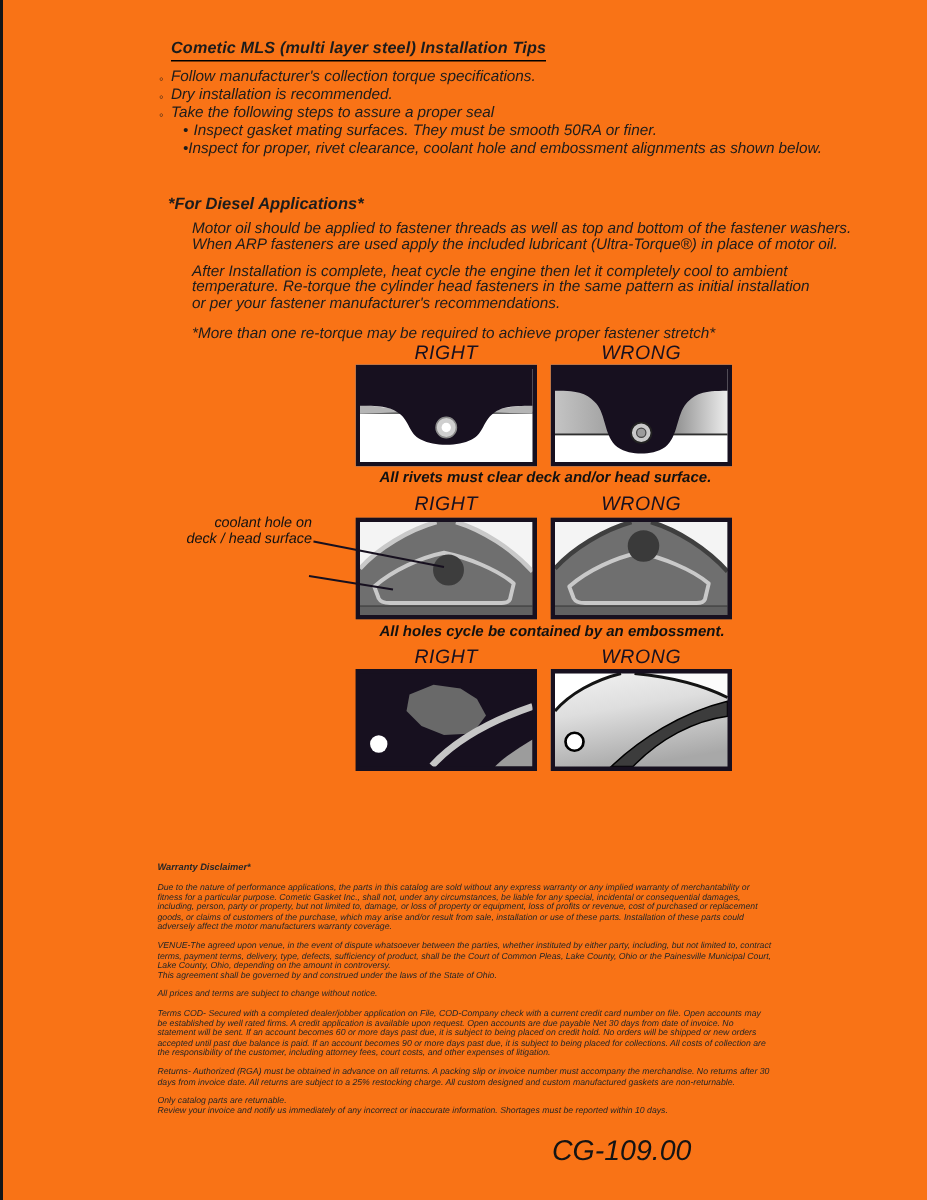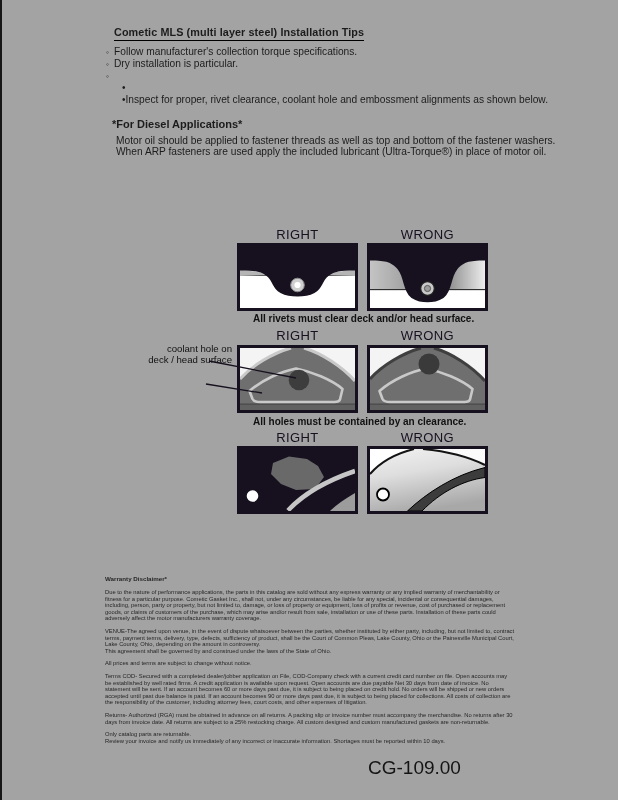--- a/index.html
+++ b/index.html
@@ -1,43 +1,43 @@
 <!DOCTYPE html>
 <html><head>
 <meta charset="utf-8">
 <style>
   html,body{margin:0;padding:0;background:#fff;}
-  .page{position:relative;width:618px;height:800px;background:#a3a3a3;overflow:hidden;
-        font-family:"Liberation Sans", sans-serif;color:#1c1c1c;}
+  .page{position:relative;width:618px;height:800px;background:#f97316;overflow:hidden;
+        font-family:"Liberation Sans", sans-serif;color:#1c1c1c;font-style:italic;}
   .edge-line{position:absolute;left:0;top:0;width:2px;height:800px;background:#161616;}
 
   
   .title{position:absolute;left:114px;top:26px;margin:0;font-size:10.8px;font-weight:700;
          letter-spacing:.1px;display:inline-block;border-bottom:1.6px solid #000;padding-bottom:2px;}
   .bullets{position:absolute;left:106px;top:46px;width:440px;font-size:10.2px;line-height:12px;
            white-space:nowrap;}
   .bullet{display:flex;}
   .bullet .mk{width:8px;font-size:8.5px;line-height:12px;}
   .subbullets{padding-left:16px;}
   .subbullets .mk{width:7px;font-size:10px;}
 
   
   .diesel{position:absolute;left:112px;top:118px;width:460px;}
-  .diesel h2{margin:0 0 6px 0;font-size:11px;font-weight:700;}
-  .diesel p{margin:0 0 7px 4px;font-size:10.2px;line-height:10.8px;white-space:pre;}
+  .diesel h2{margin:12px 0 6px 0;font-size:11px;font-weight:700;}
+  .diesel p{margin:0 0 7px 16px;font-size:10.2px;line-height:10.8px;white-space:pre;}
   .diesel p.note{margin-top:9px;}
 
   
   .diagrams{position:absolute;left:0;top:228px;width:507px;height:312px;}
   .dg-label{position:absolute;width:121px;text-align:center;font-size:13px;line-height:14px;
             letter-spacing:.4px;color:#17101f;}
   .panel{position:absolute;width:121px;height:68px;display:block;}
   .caption{position:absolute;font-size:10px;font-weight:700;line-height:11px;color:#111;
            white-space:pre-line;margin-left:16px;}
-  .callout{position:absolute;left:0;width:208px;text-align:right;font-size:9.6px;line-height:10.5px;color:#111;padding-left:24px;}
+  .callout{position:absolute;left:0;width:208px;text-align:right;font-size:9.6px;line-height:10.5px;color:#111;}
   .leader-overlay{position:absolute;left:0;top:0;width:618px;height:312px;pointer-events:none;}
 
   
   .legal{position:absolute;left:105px;top:575px;width:410px;color:#262626;}
   .legal h3{margin:0 0 7px 0;font-size:6.2px;font-weight:700;}
   .legal p{margin:0 0 6px 0;font-size:5.8px;line-height:6.6px;white-space:pre-line;}
 
   .page-code{position:absolute;left:368px;top:757px;font-size:19px;color:#141414;}
 </style>
 </head>
@@ -48,40 +48,46 @@
 
   <h1 class="title">Cometic MLS (multi layer steel) Installation Tips</h1>
 
   <div class="bullets">
     <div class="bullet">
       <span class="mk">◦</span>
       <span>Follow manufacturer's collection torque specifications.</span>
     </div>
     <div class="bullet">
       <span class="mk">◦</span>
-      <span>Dry installation is particular.</span>
+      <span>Dry installation is recommended.</span>
     </div>
     <div class="bullet">
       <span class="mk">◦</span>
+      <span>Take the following steps to assure a proper seal</span>
     </div>
     <div class="subbullets">
       <div class="bullet">
         <span class="mk">•</span>
+        <span>Inspect gasket mating surfaces.  They must be smooth 50RA or finer.</span>
       </div>
       <div class="bullet">
         <span class="mk">•</span>
         <span>Inspect for proper, rivet clearance, coolant hole and embossment alignments as shown below.</span>
       </div>
     </div>
   </div>
 
   <div class="diesel">
     <h2>*For Diesel Applications*</h2>
     <p>Motor oil should be applied to fastener threads as well as top and bottom of the fastener washers.
 When ARP fasteners are used apply the included lubricant (Ultra-Torque®) in place of motor oil.</p>
+    <p>After Installation is complete, heat cycle the engine then let it completely cool to ambient
+temperature. Re-torque the cylinder head fasteners in the same pattern as initial installation
+or per your fastener manufacturer's recommendations.</p>
+    <p class="note">*More than one re-torque may be required to achieve proper fastener stretch*</p>
   </div>
 
   <div class="diagrams">
 
     <div class="dg-label" style="left:237px;top:0;">RIGHT</div>
     <div class="dg-label" style="left:367px;top:0;">WRONG</div>
 
     <svg class="panel" style="left:237px;top:15px;" viewBox="0 0 121 68">
       <rect width="121" height="68" fill="#ffffff"></rect>
       <rect x="3" y="31.5" width="115" height="1.4" fill="#4d4d4d"></rect>
@@ -139,21 +145,21 @@
       <path d="M67,3 L118,3 L118,36 C104.5,21 85,8.5 67,3 Z" fill="#f4f4f4"></path>
       <path d="M54,3 C36,8 15,20.5 3,34" fill="none" stroke="#3f3f3f" stroke-width="3"></path>
       <path d="M67,3 C85,8.5 104.5,21 118,36" fill="none" stroke="#3f3f3f" stroke-width="3"></path>
       <rect x="3" y="58.5" width="115" height="1.4" fill="#4a4a4a"></rect>
       <rect x="3" y="59.9" width="115" height="5.1" fill="#616161"></rect>
       <path d="M12.5,46 C25,35 44,26.5 59,23.5 C74,26.5 94.5,34.5 105.5,44 L103,54.5 Q102,57 97.5,57 L23,57 Q17,57 15.5,54 Z" fill="none" stroke="#c9c9c9" stroke-width="2.6" stroke-linejoin="round"></path>
       <circle cx="62" cy="19" r="10.5" fill="#3a3a3a"></circle>
       <rect x="1.5" y="1.5" width="118" height="65" fill="none" stroke="#17101f" stroke-width="3"></rect>
     </svg>
 
-    <div class="caption" style="left:237px;top:188px;width:280px;">All holes must be contained by an clearance.</div>
+    <div class="caption" style="left:237px;top:188px;width:280px;">All holes cycle be contained by an embossment.</div>
 
     <div class="dg-label" style="left:237px;top:203px;">RIGHT</div>
     <div class="dg-label" style="left:367px;top:203px;">WRONG</div>
 
     <svg class="panel" style="left:237px;top:218px;" viewBox="0 0 121 68">
       <rect width="121" height="68" fill="#17101f"></rect>
       <polygon points="36,17 52,10.5 70,13 81,20 87,31 78,43 59,44 44,38 34,28" fill="#696969"></polygon>
       <path d="M118,25 C96,32.5 69,45 51,64.5" fill="none" stroke="#c6c6c6" stroke-width="4.5"></path>
       <path d="M118,47 C107,53.5 98.5,59.5 93,65 L118,65 Z" fill="#9c9c9c"></path>
       <circle cx="15.5" cy="50" r="5.8" fill="#ffffff"></circle>

